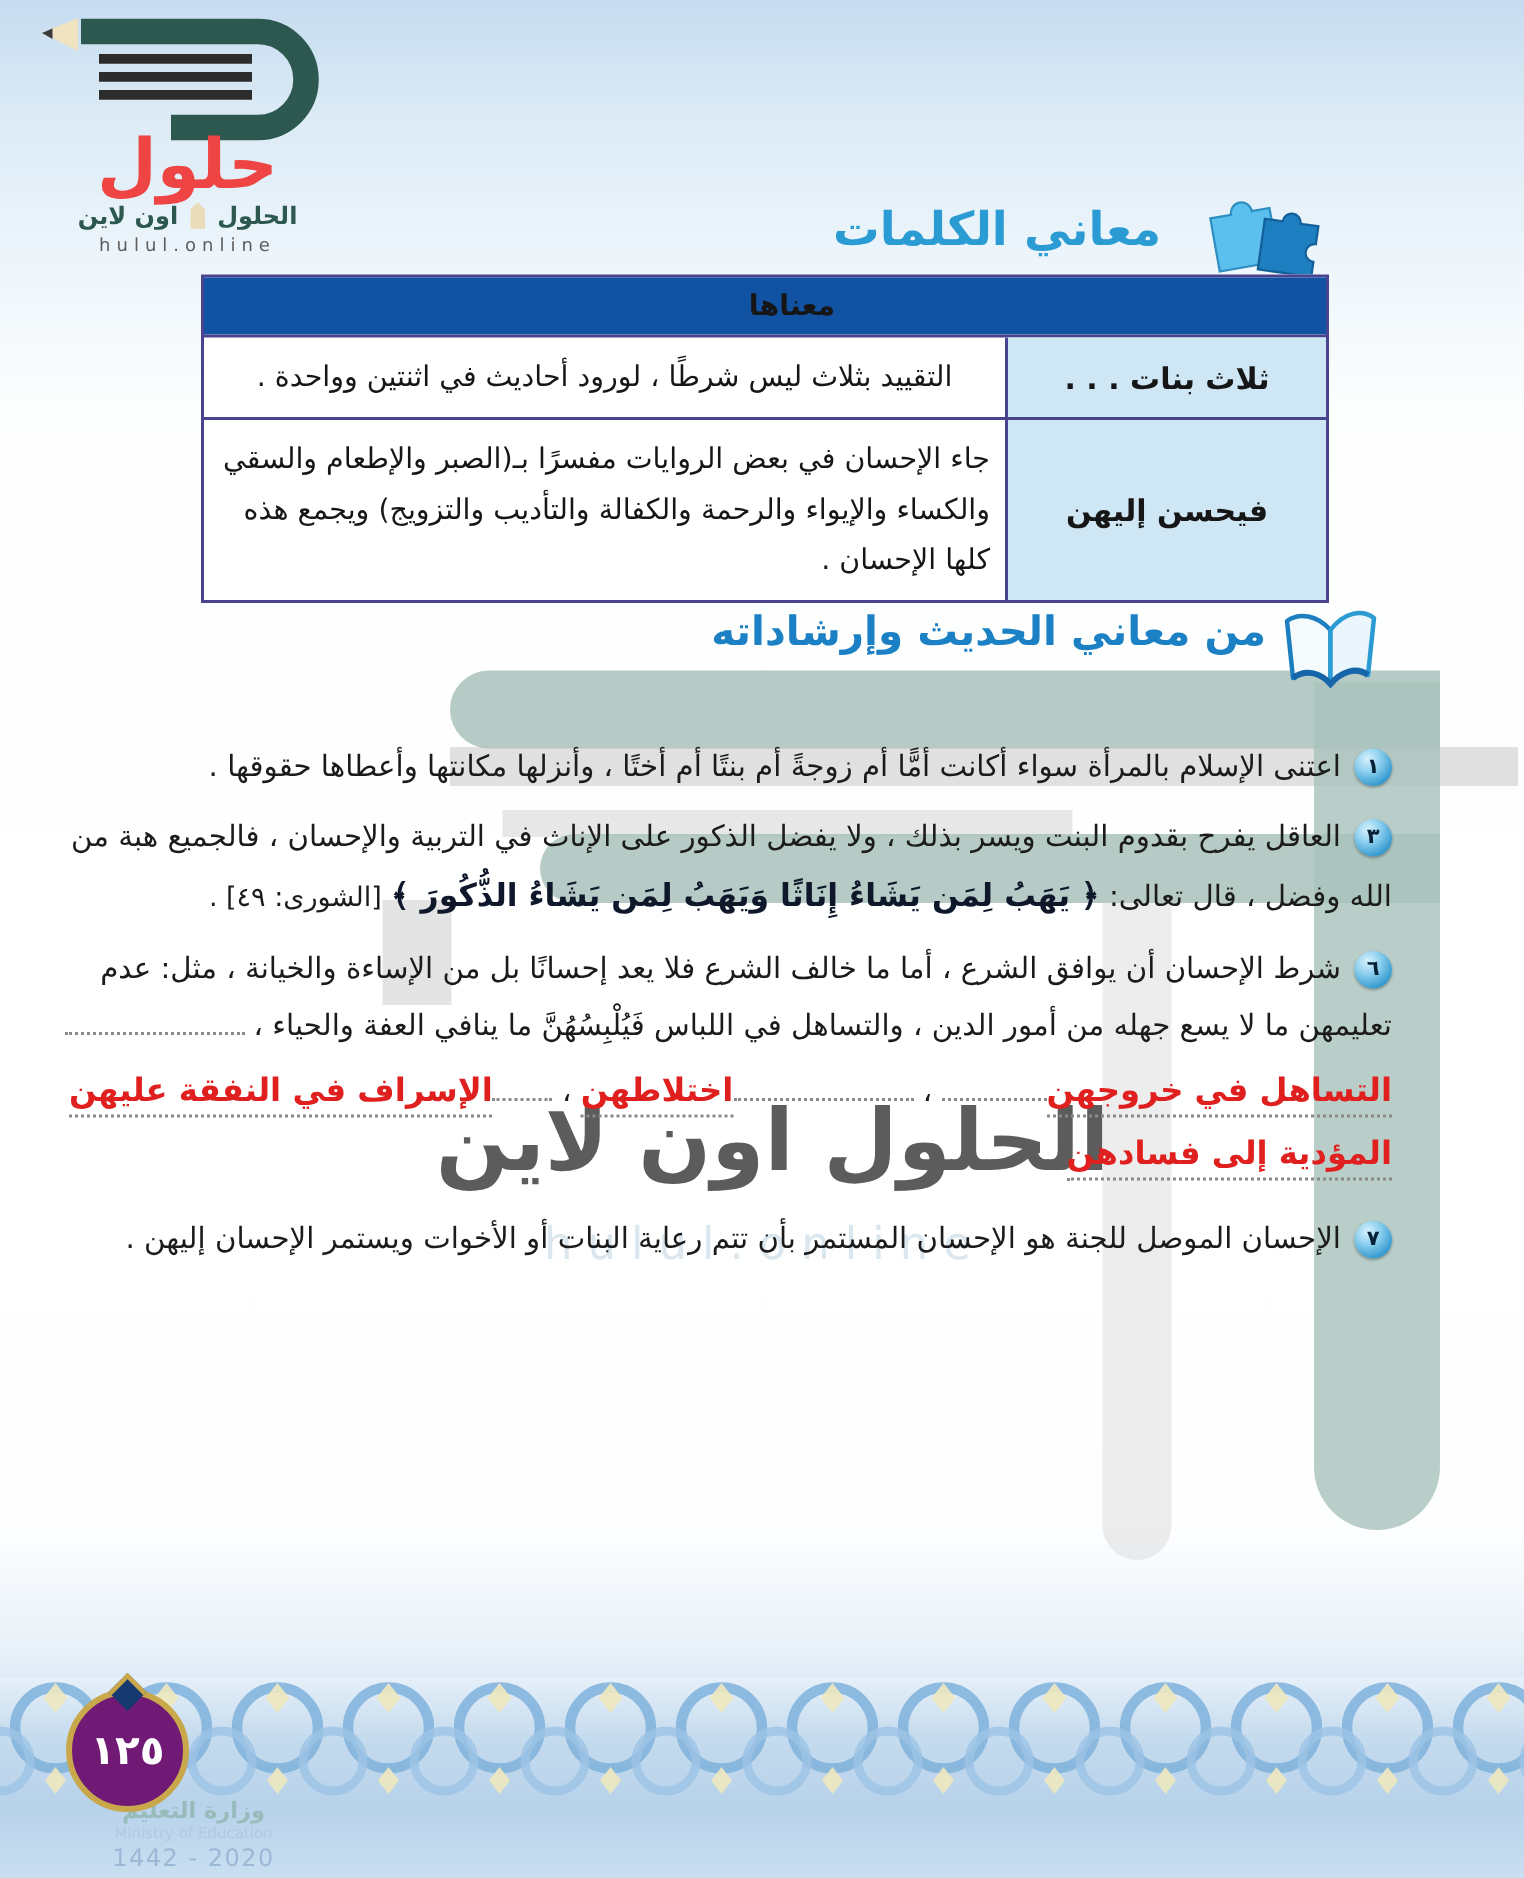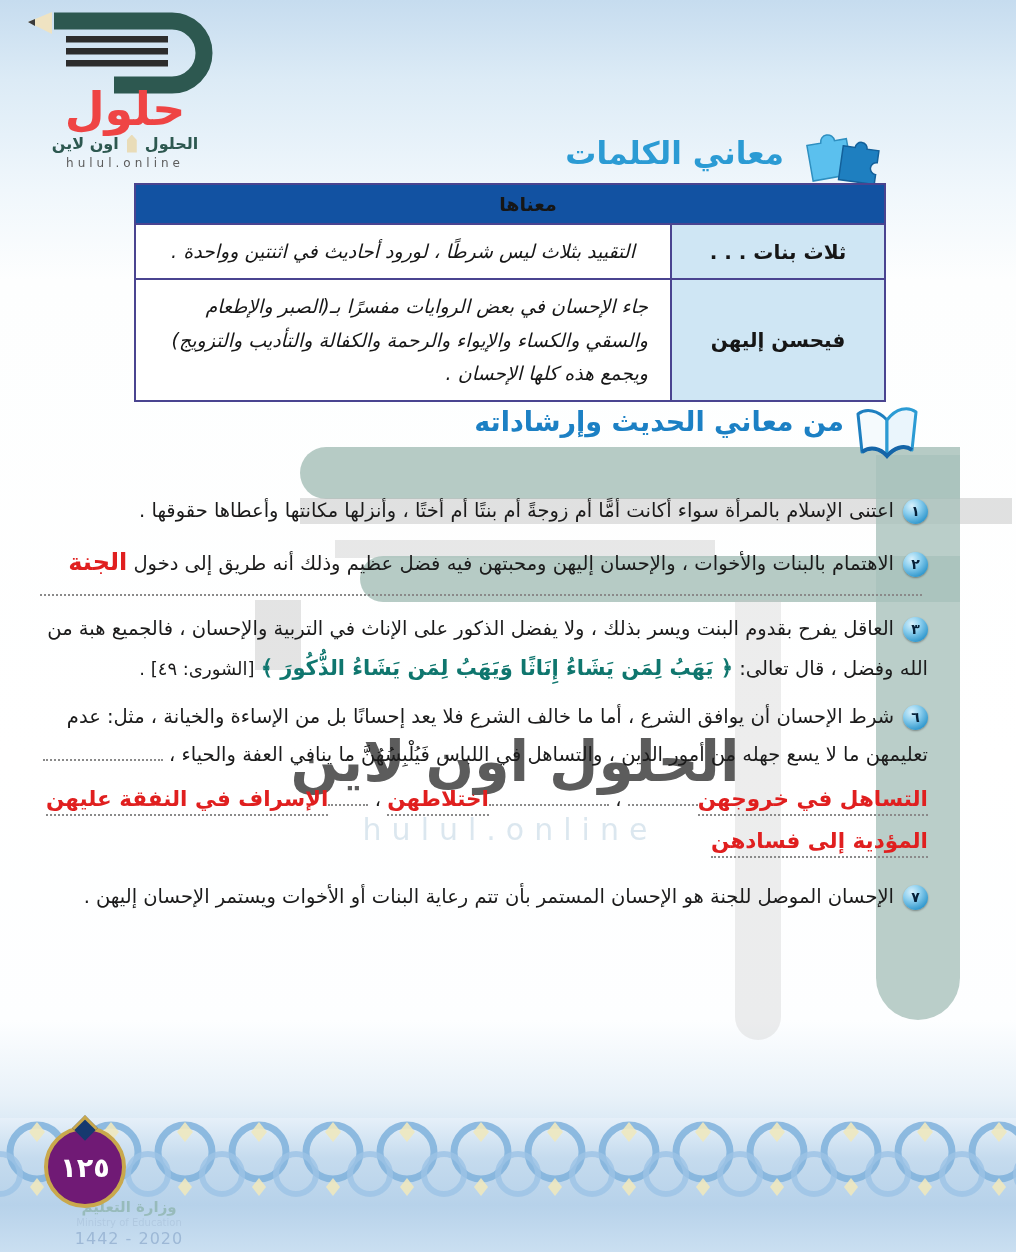--- a/index.html
+++ b/index.html
@@ -21,50 +21,50 @@
   .wm-text-ar{left:250px;top:728px;width:530px;font-size:57px;font-weight:bold;color:#404040;direction:rtl;text-align:center;opacity:.85;letter-spacing:2px;}
   .wm-text-en{left:300px;top:812px;width:420px;font-size:30px;color:#bfd4e2;letter-spacing:10px;opacity:.55;text-align:center;}
   
   .logo{left:10px;top:6px;width:230px;z-index:3;text-align:center;}
   .logo .brand{font-size:46px;font-weight:bold;color:#ef4444;margin-top:-16px;direction:rtl;line-height:1;}
   .logo .chiprow{display:flex;direction:rtl;justify-content:center;align-items:center;gap:8px;margin-top:2px;}
   .logo .chip{color:#2d5850;font-weight:bold;font-size:16px;}
   .logo .pencil{width:10px;height:18px;background:#e9dcb8;clip-path:polygon(50% 0,100% 30%,100% 100%,0 100%,0 30%);}
   .logo .domain{font-size:12px;color:#5c5c5c;letter-spacing:4px;margin-top:3px;}
   
-  .h-words{top:122px;right:130px;display:flex;direction:rtl;align-items:center;gap:16px;z-index:2;}
+  .h-words{top:122px;right:130px;display:flex;direction:rtl;align-items:center;gap:26px;z-index:2;}
   .h-words .ttl{color:#2b9bd4;font-size:31px;font-weight:bold;}
   .h-meanings{top:406px;right:96px;display:flex;direction:rtl;align-items:flex-start;gap:10px;z-index:2;}
   .h-meanings .ttl{color:#1c80c4;font-size:27px;font-weight:bold;}
   
   .vtable{top:183px;right:130px;width:748px;z-index:2;border:2px solid #4a4490;background:#fff;direction:rtl;}
   .vrow{display:flex;direction:rtl;}
   .vhead{background:#1252a2;color:#fff;font-weight:bold;font-size:20px;}
   .vhead .cell{padding:8px 6px;margin-left:36px;}
   .cell{box-sizing:border-box;display:flex;align-items:center;justify-content:center;}
   .c-word{width:214px;border-left:2px solid #fff;}
   .vbody .c-word{background:#cfe6f4;border-left:2px solid #4a4490;font-weight:bold;font-size:20px;color:#161616;}
   .c-meaning{flex:1;font-size:19px;color:#161616;}
   .vbody{border-top:2px solid #4a4490;}
-  .vbody .c-meaning{padding:10px 22px;text-align:center;line-height:1.75;font-style:italic;}
+  .vbody .c-meaning{padding:10px 10px;text-align:center;line-height:1.75;}
   .vbody.r2 .c-meaning{text-align:right;}
   
   .list{top:492px;right:88px;left:26px;z-index:2;direction:rtl;font-size:19.5px;color:#1b1b1b;line-height:1.95;text-align:right;}
   .item{margin-bottom:9px;}
   .bullet{display:inline-flex;width:25px;height:25px;border-radius:50%;align-items:center;justify-content:center;
     background:radial-gradient(circle at 35% 28%,#d9f1fc 0%,#8ed0ef 35%,#2e96cc 78%,#1b6fa0 100%);
     color:#062038;font-size:14px;font-weight:bold;margin-left:9px;box-shadow:0 1px 2px rgba(0,0,0,.35);vertical-align:middle;}
   .answer{color:#e01f1f;font-weight:bold;font-size:21.5px;}
   .answer-big{font-size:24px;}
   .answer-u{border-bottom:2.5px dotted #8a8a8a;padding-bottom:3px;}
   .dotline{border-bottom:2.5px dotted #8a8a8a;height:3px;margin:5px 6px 14px 14px;}
   .answer-row{display:flex;direction:rtl;align-items:flex-end;margin:2px 6px 12px 14px;}
   .answer-row .fill{flex:1;border-bottom:2.5px dotted #8a8a8a;height:3px;margin-bottom:6px;}
   .dots{display:inline-block;border-bottom:2.5px dotted #8a8a8a;height:14px;vertical-align:baseline;}
-  .quran{color:#0f766e;font-weight:bold;font-size:21px;}
+  .quran{color:#0f172a;font-weight:bold;font-size:21px;}
   .vref{font-size:18px;}
   
   .band{left:0;bottom:0;width:1016px;height:134px;z-index:1;
     background:linear-gradient(180deg,#e6f0f9 0%,#c5dbee 30%,#b7d2ea 65%,#cadfF1 100%);}
   .band svg{position:absolute;top:0;left:0;}
   .medallion{left:44px;top:1126px;width:74px;height:74px;border-radius:50%;background:#701a75;border:4px solid #c9a84c;
     z-index:4;display:flex;align-items:center;justify-content:center;color:#fff;font-size:27px;font-weight:bold;}
   .medallion::before{content:"";position:absolute;top:-11px;left:50%;transform:translateX(-50%) rotate(45deg);
     width:15px;height:15px;background:#16396f;border:3px solid #c9a84c;border-right:none;border-bottom:none;}
   .ministry{left:24px;top:1198px;z-index:3;direction:rtl;text-align:center;width:210px;line-height:1.25;}
@@ -137,25 +137,20 @@
   </svg>
   <span class="ttl">من معاني الحديث وإرشاداته</span>
 </div>
 
 <div class="abs list">
 
   <div class="item">
     <span class="bullet">١</span><span>اعتنى الإسلام بالمرأة سواء أكانت أمًّا أم زوجةً أم بنتًا أم أختًا ، وأنزلها مكانتها وأعطاها حقوقها .</span>
   </div>
 
-  <div class="item">
-    <span class="bullet">٢</span><span>الاهتمام بالبنات والأخوات ، والإحسان إليهن ومحبتهن فيه فضل عظيم وذلك أنه طريق إلى دخول</span>
-    <span class="answer answer-big">الجنة</span>
-    <div class="dotline"></div>
-  </div>
 
   <div class="item">
     <span class="bullet">٣</span><span>العاقل يفرح بقدوم البنت ويسر بذلك ، ولا يفضل الذكور على الإناث في التربية والإحسان ، فالجميع هبة من الله وفضل ، قال تعالى:</span>
     <span class="quran">﴿ يَهَبُ لِمَن يَشَاءُ إِنَاثًا وَيَهَبُ لِمَن يَشَاءُ الذُّكُورَ ﴾</span>
     <span class="vref">[الشورى: ٤٩] .</span>
   </div>
 
 
 
   <div class="item">

